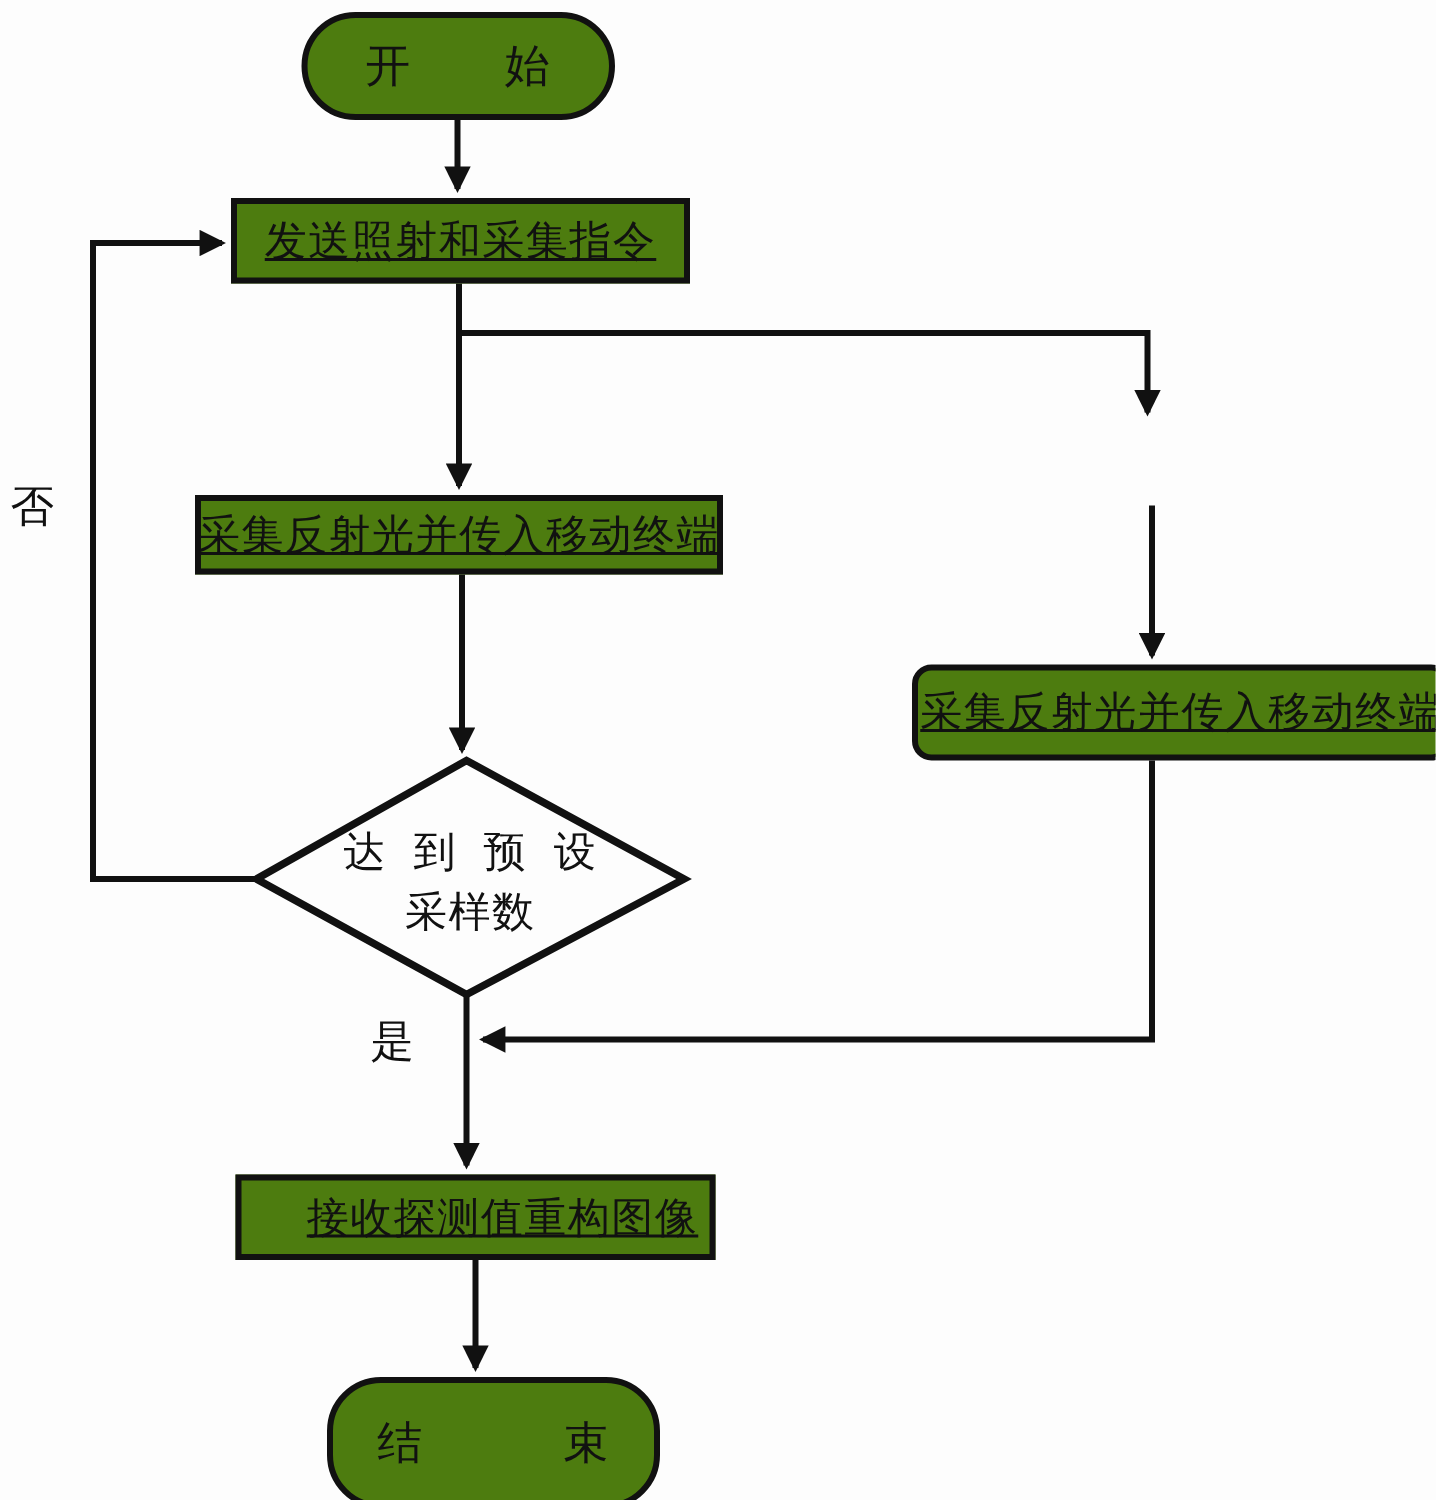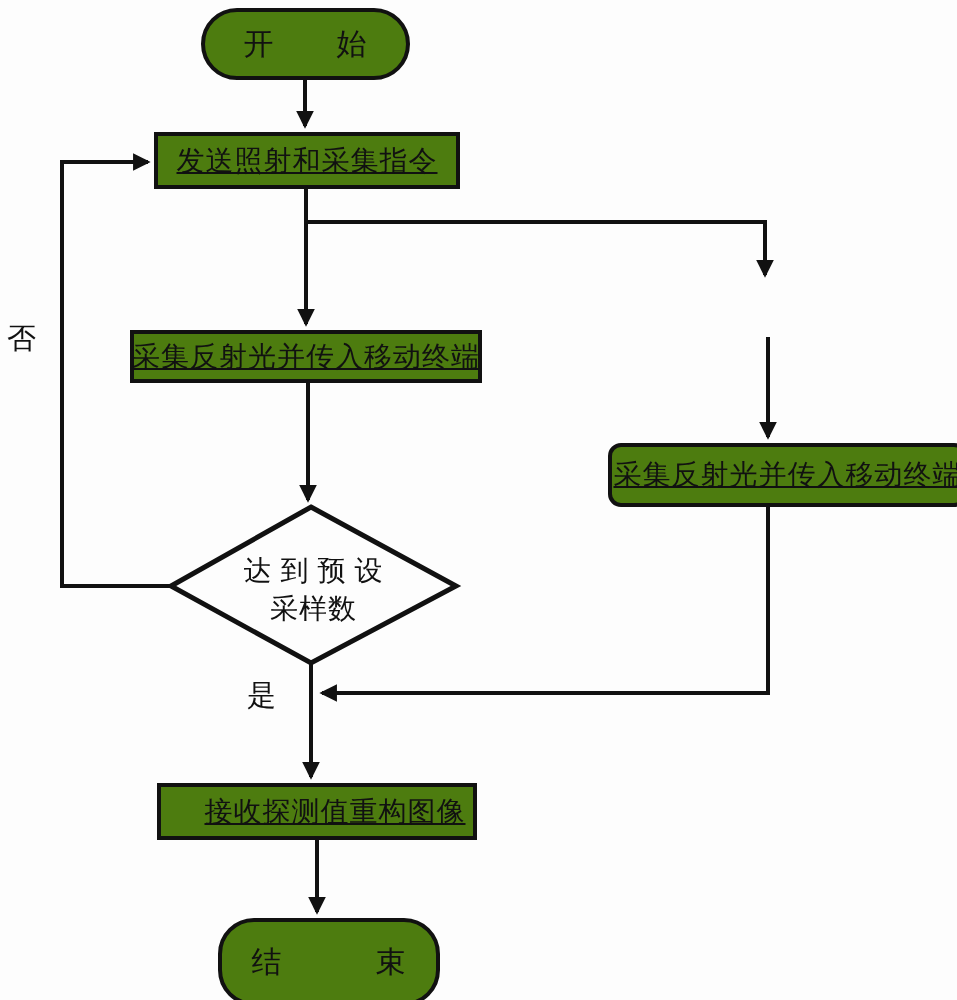--- a/index.html
+++ b/index.html
@@ -108,21 +108,21 @@
   <div class="node rect" style="left:130px; top:330px; width:352px; height:53px;">
     <span>采集反射光并传入移动终端</span>
   </div>
 
 
   <div class="node rect" style="left:608px; top:443px; width:359px; height:64px;border-radius:13px;">
     <span>采集反射光并传入移动终端</span>
   </div>
 
   <div class="node diamond-label" style="left:171px; top:545px; width:285px; height:90px;">
-    <span style="display:block;">达 到 预 设</span>
+    <span style="display:block;font-family:Liberation Mono, monospace;">达 到 预 设</span>
     <span style="display:block;">采样数</span>
   </div>
 
   <div class="node rect" style="left:157px; top:783px; width:320px; height:57px;padding-left:36px;">
     <span>接收探测值重构图像</span>
   </div>
 
   <div class="node terminator" style="left:218px; top:918px; width:222px; height:88px; border-radius:36px;">
     <span>结　　　束</span>
   </div>

